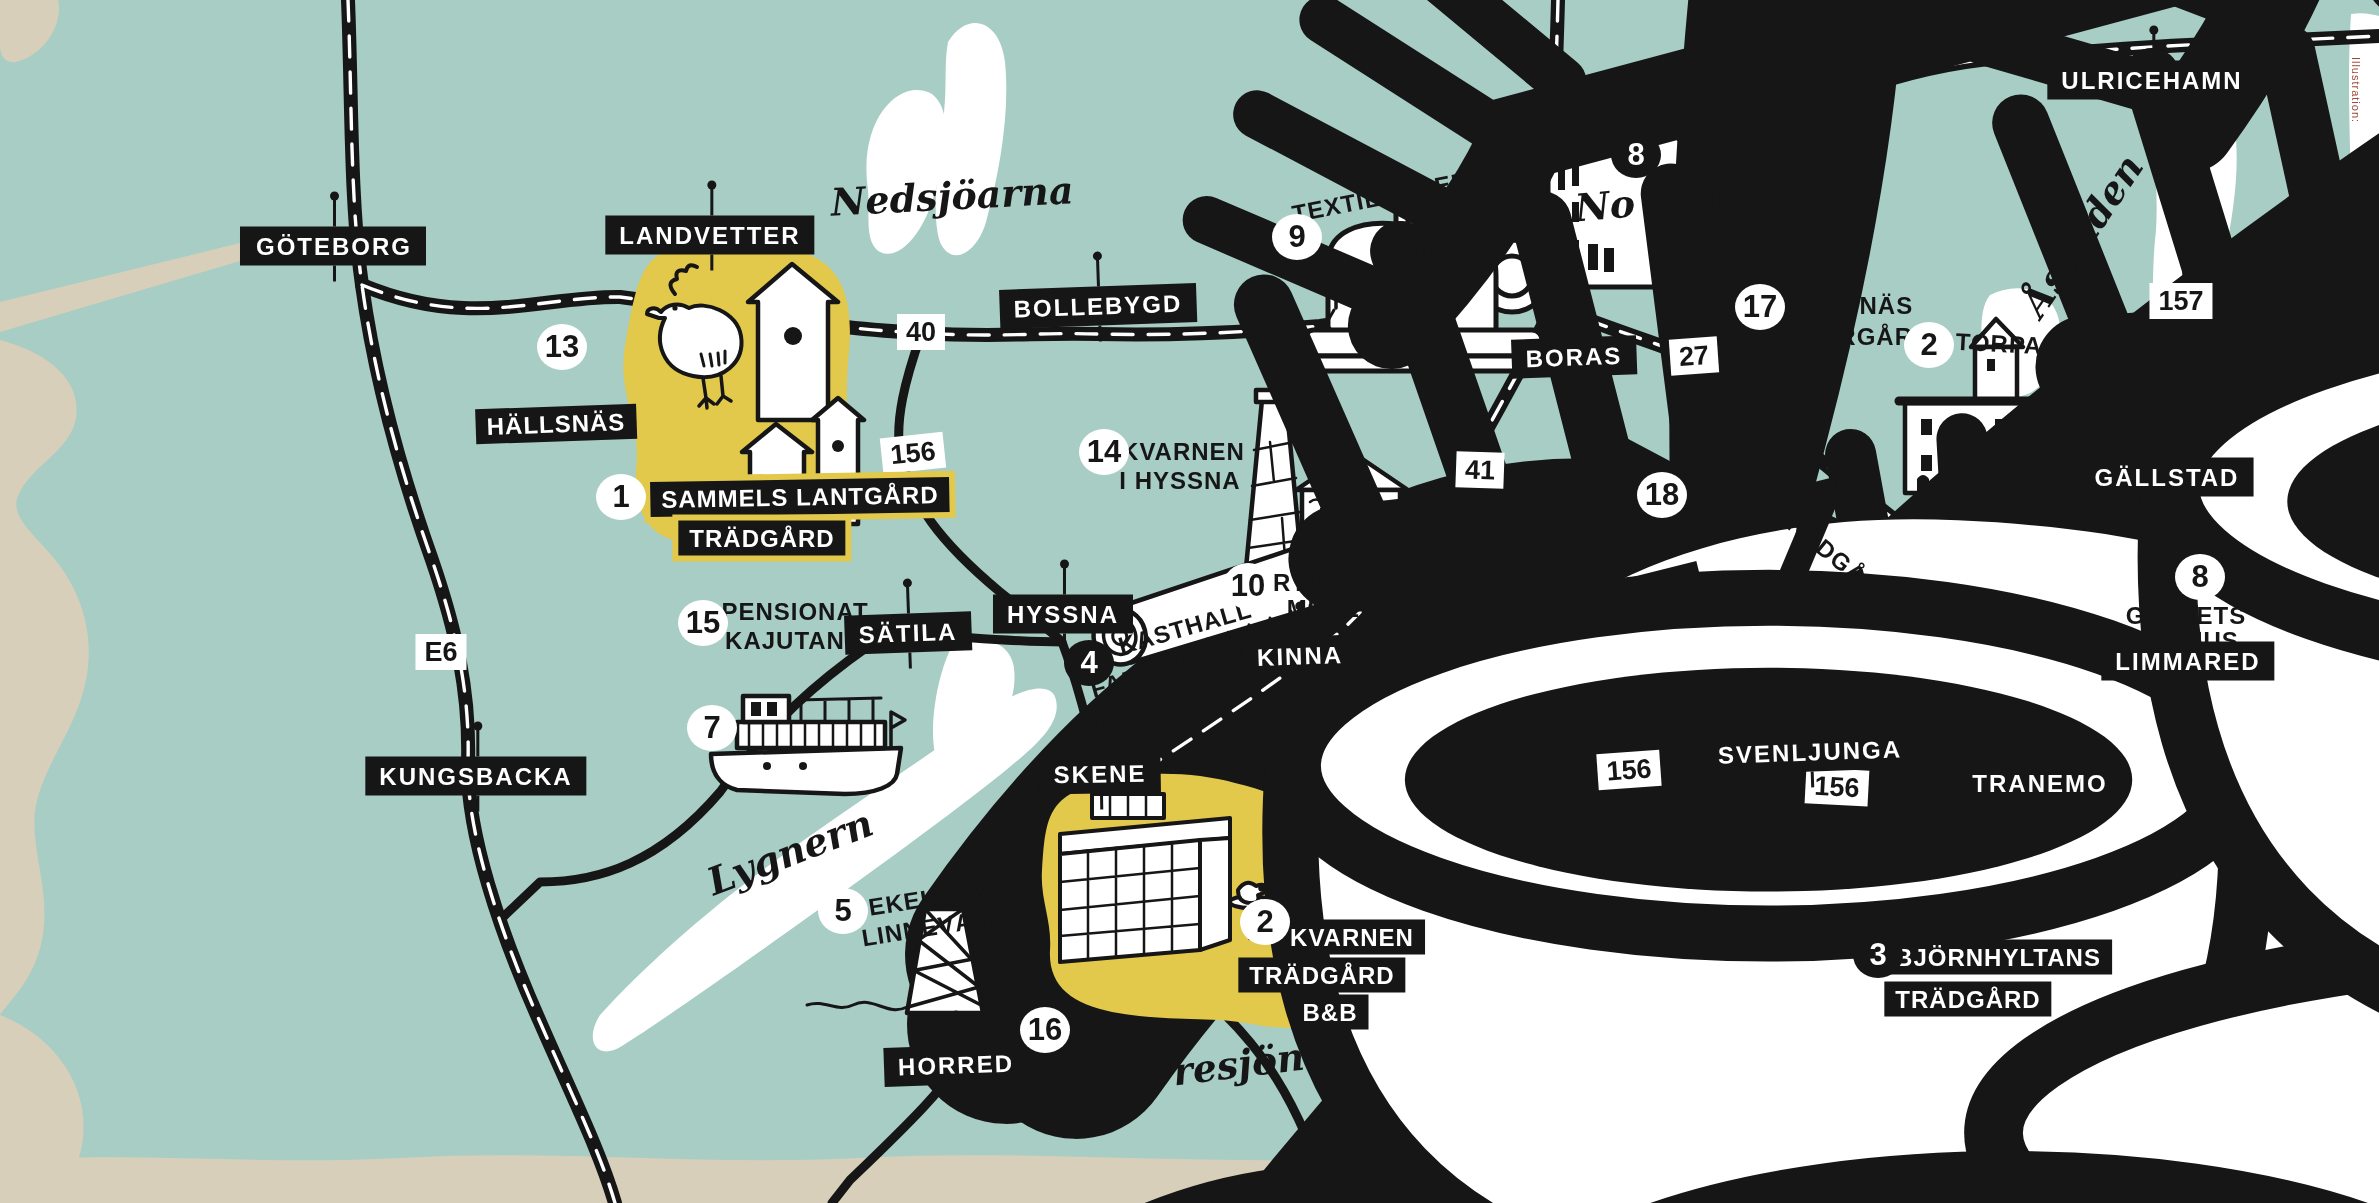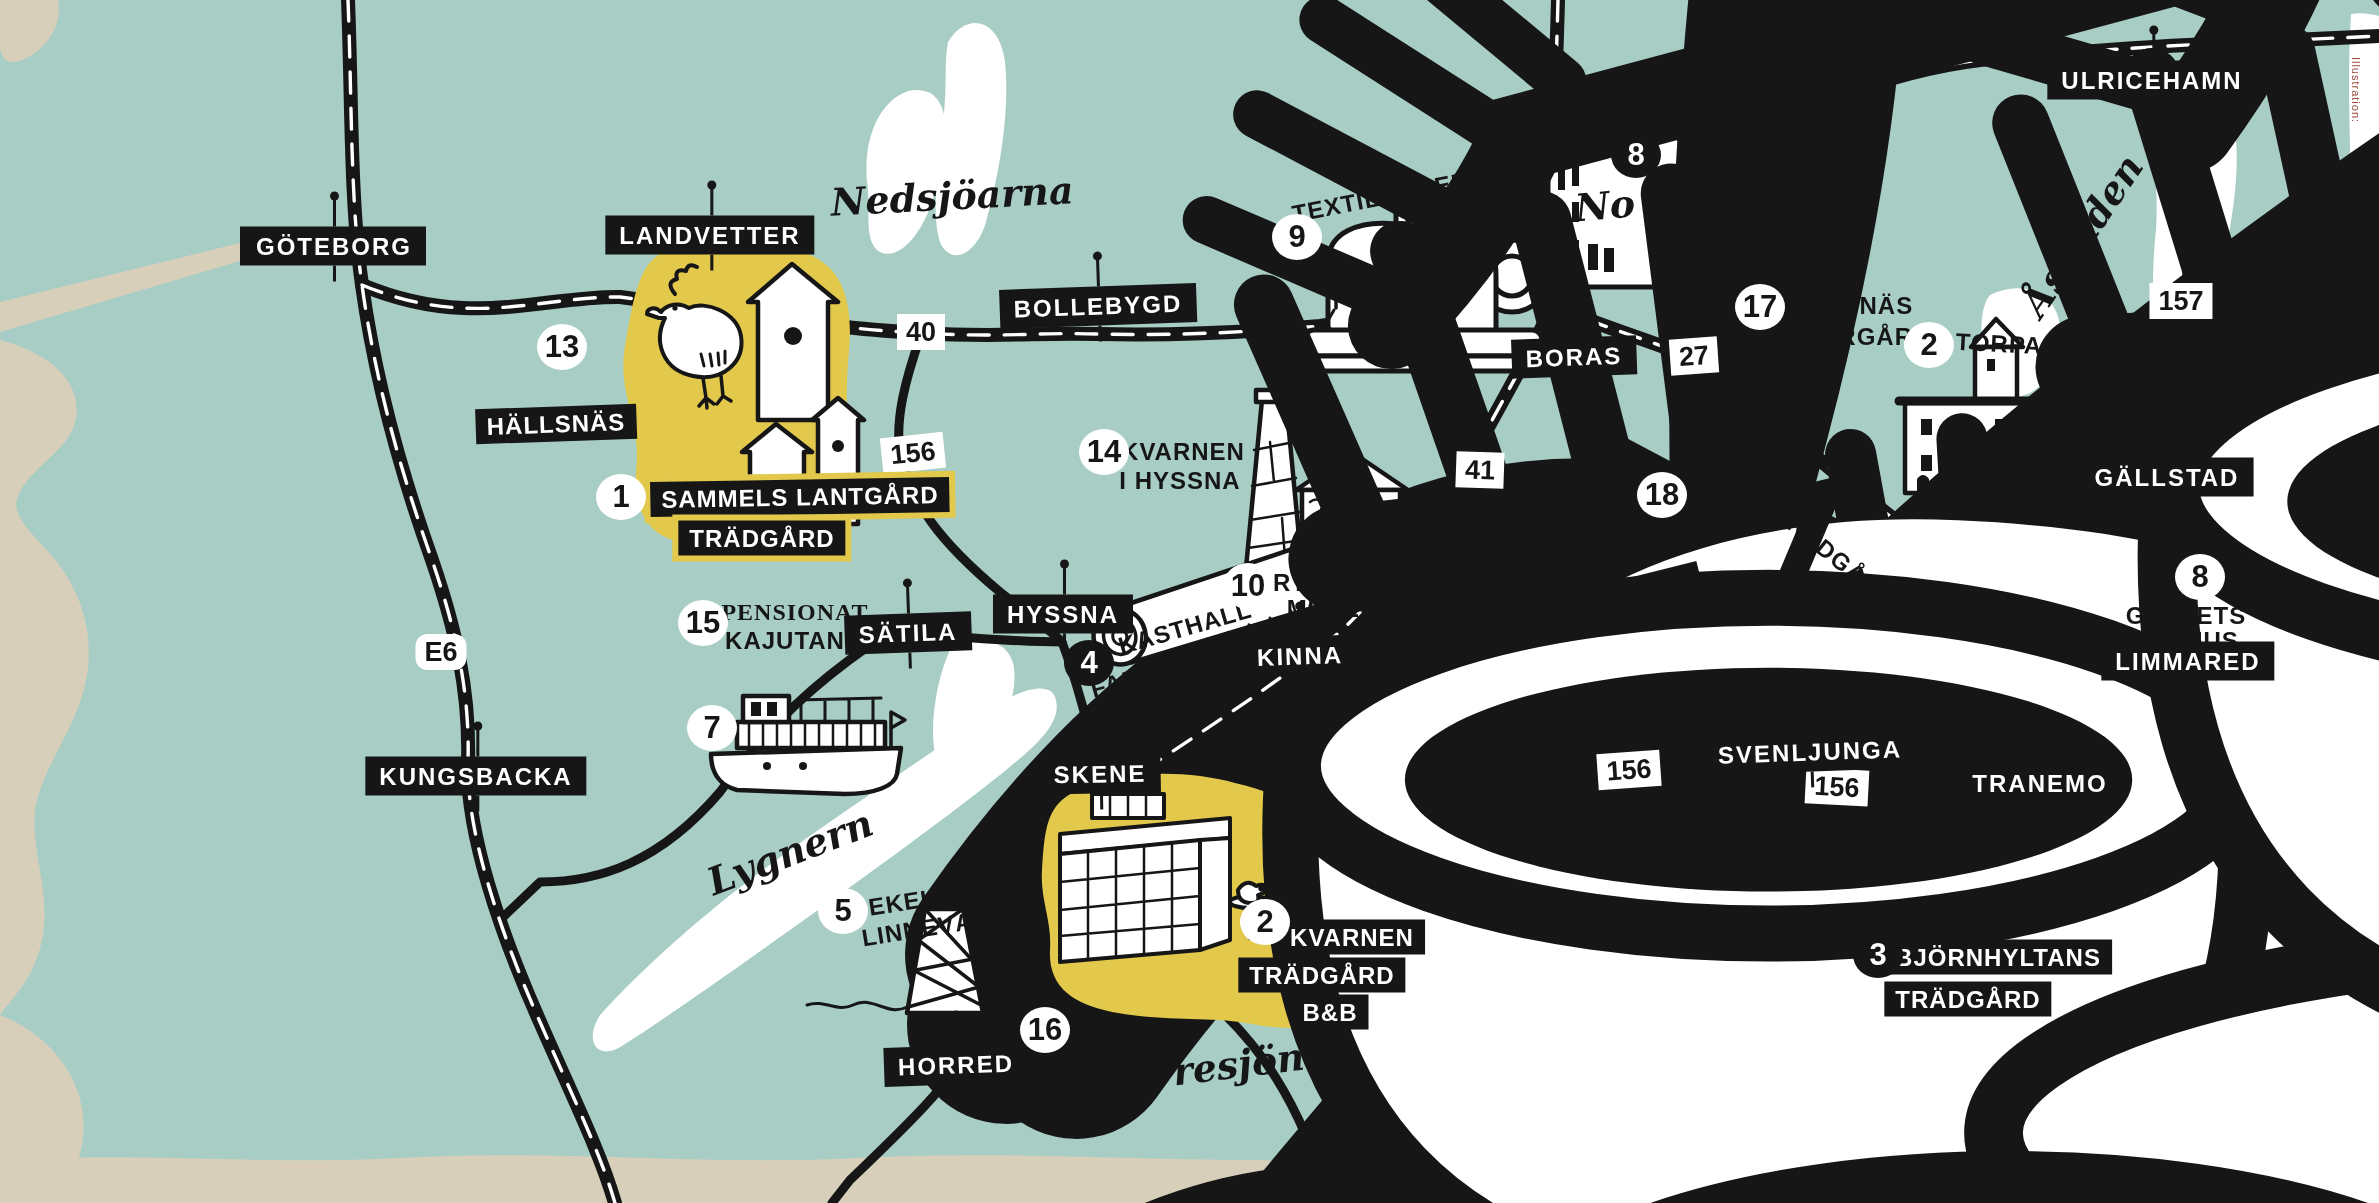--- a/index.html
+++ b/index.html
@@ -422,21 +422,21 @@
       <div class="sign" style="left: 2040px; top: 783px; transform: translate(-50%, -50%);">TRANEMO<div class="pin"></div><div class="pin2"></div></div>
       <div class="sign" style="left: 2188px; top: 661px; transform: translate(-50%, -50%);">LIMMARED<div class="pin"></div><div class="pin2"></div></div>
       <div class="sign" style="left: 2167px; top: 477px; transform: translate(-50%, -50%);">GÄLLSTAD<div class="pin"></div><div class="pin2"></div></div>
       <div class="badge" style="left: 921px; top: 332px; transform: translate(-50%, -50%);">40</div>
       <div class="badge" style="left: 913px; top: 453px; transform: translate(-50%, -50%) rotate(-6deg);">156</div>
       <div class="badge" style="left: 1694px; top: 356px; transform: translate(-50%, -50%) rotate(-4deg);">27</div>
       <div class="badge" style="left: 1480px; top: 470px; transform: translate(-50%, -50%) rotate(2deg);">41</div>
       <div class="badge" style="left: 2181px; top: 301px; transform: translate(-50%, -50%);">157</div>
       <div class="badge" style="left: 1629px; top: 770px; transform: translate(-50%, -50%) rotate(-4deg);">156</div>
       <div class="badge" style="left: 1837px; top: 787px; transform: translate(-50%, -50%) rotate(3deg);">156</div>
-      <div class="badge" style="left: 441px; top: 652px; transform: translate(-50%, -50%); border-radius: 12px;">E6</div>
+      <div class="badge" style="left: 441px; top: 652px; transform: translate(-50%, -50%);">E6</div>
       <div class="poi-circle" style="left: 621px; top: 497px; transform: translate(-50%, -50%);">1</div>
       <div class="lbl-box yb" style="left: 800px; top: 497px; transform: translate(-50%, -50%) rotate(-1deg);">SAMMELS LANTGÅRD</div>
       <div class="lbl-box yb" style="left: 762px; top: 538px; transform: translate(-50%, -50%);">TRÄDGÅRD</div>
       <div class="poi-circle" style="left: 1265px; top: 922px; transform: translate(-50%, -50%);">2</div>
       <div class="lbl-box" style="left: 1352px; top: 937px; transform: translate(-50%, -50%);">KVARNEN</div>
       <div class="lbl-box" style="left: 1322px; top: 975px; transform: translate(-50%, -50%);">TRÄDGÅRD</div>
       <div class="lbl-box" style="left: 1330px; top: 1012px; transform: translate(-50%, -50%);">B&amp;B</div>
       <div class="poi-circle dark" style="left: 1878px; top: 955px; transform: translate(-50%, -50%);">3</div>
       <div class="lbl-box" style="left: 1998px; top: 957px; transform: translate(-50%, -50%);">BJÖRNHYLTANS</div>
       <div class="lbl-box" style="left: 1968px; top: 999px; transform: translate(-50%, -50%);">TRÄDGÅRD</div>
@@ -460,21 +460,21 @@
       <div class="lbl-plain" style="left: 2212px; top: 641px; transform: translate(-50%, -50%);">HUS</div>
       <div class="poi-circle" style="left: 1929px; top: 345px; transform: translate(-50%, -50%);">2</div>
       <div class="lbl-plain" style="left: 1999px; top: 344px; transform: translate(-50%, -50%) rotate(3deg);">TORPA</div>
       <div class="lbl-plain" style="left: 2114px; top: 352px; transform: translate(-50%, -50%) rotate(8deg);">STENHUS</div>
       <div class="poi-circle" style="left: 562px; top: 347px; transform: translate(-50%, -50%);">13</div>
       <div class="lbl-box" style="left: 556px; top: 424px; transform: translate(-50%, -50%) rotate(-2deg);">HÄLLSNÄS</div>
       <div class="poi-circle" style="left: 1104px; top: 452px; transform: translate(-50%, -50%);">14</div>
       <div class="lbl-plain" style="left: 1183px; top: 452px; transform: translate(-50%, -50%);">KVARNEN</div>
       <div class="lbl-plain" style="left: 1180px; top: 481px; transform: translate(-50%, -50%);">I HYSSNA</div>
       <div class="poi-circle" style="left: 703px; top: 623px; transform: translate(-50%, -50%);">15</div>
-      <div class="lbl-plain" style="left: 795px; top: 612px; transform: translate(-50%, -50%); font-family: Liberation Serif, serif;">PENSIONAT</div>
+      <div class="lbl-plain" style="left: 795px; top: 612px; transform: translate(-50%, -50%);">PENSIONAT</div>
       <div class="lbl-plain" style="left: 785px; top: 641px; transform: translate(-50%, -50%);">KAJUTAN</div>
       <div class="poi-circle" style="left: 1045px; top: 1030px; transform: translate(-50%, -50%);">16</div>
       <div class="lbl-plain" style="left: 1100px; top: 1038px; transform: translate(-50%, -50%);">SJU</div>
       <div class="lbl-plain" style="left: 1080px; top: 1064px; transform: translate(-50%, -50%);">SJÖAR</div>
       <div class="poi-circle" style="left: 1760px; top: 307px; transform: translate(-50%, -50%);">17</div>
       <div class="lbl-plain" style="left: 1851px; top: 306px; transform: translate(-50%, -50%);">HOFSNÄS</div>
       <div class="lbl-plain" style="left: 1858px; top: 337px; transform: translate(-50%, -50%);">HERRGÅRD</div>
       <div class="poi-circle" style="left: 1662px; top: 495px; transform: translate(-50%, -50%);">18</div>
       <div class="lbl-plain" style="left: 1820px; top: 545px; transform: translate(-50%, -50%) rotate(39deg);">KÖKSTRÄDGÅRDEN</div>
       <div class="lbl-script" style="left: 952px; top: 196px; transform: translate(-50%, -50%) rotate(-3deg);">Nedsjöarna</div>

